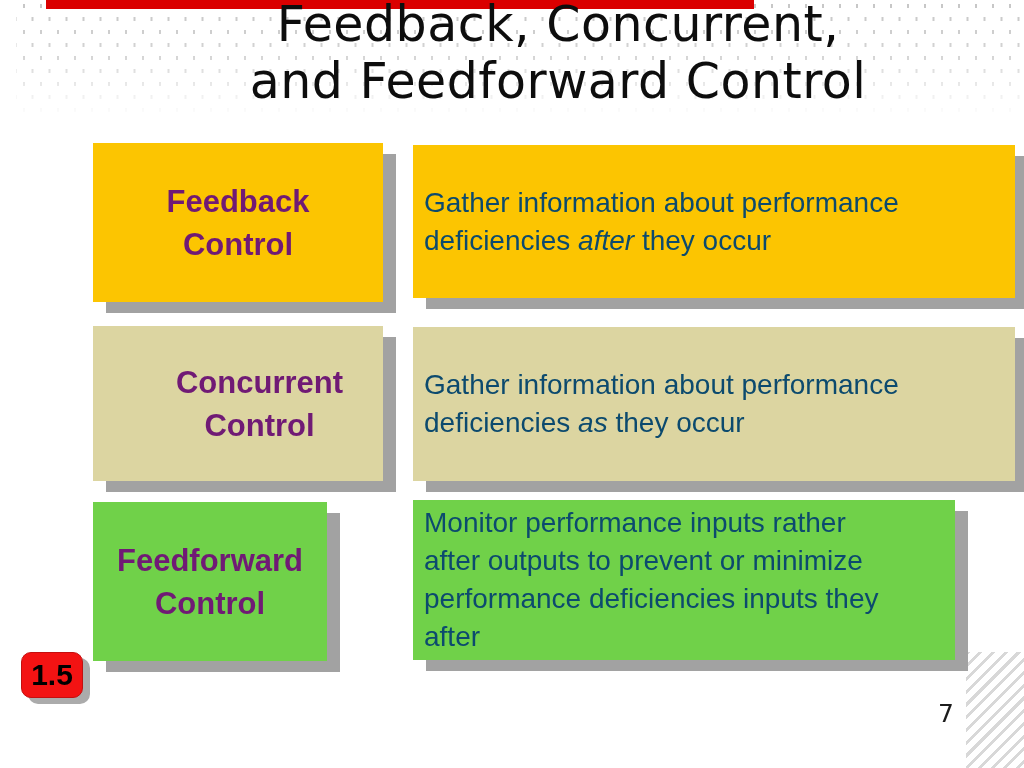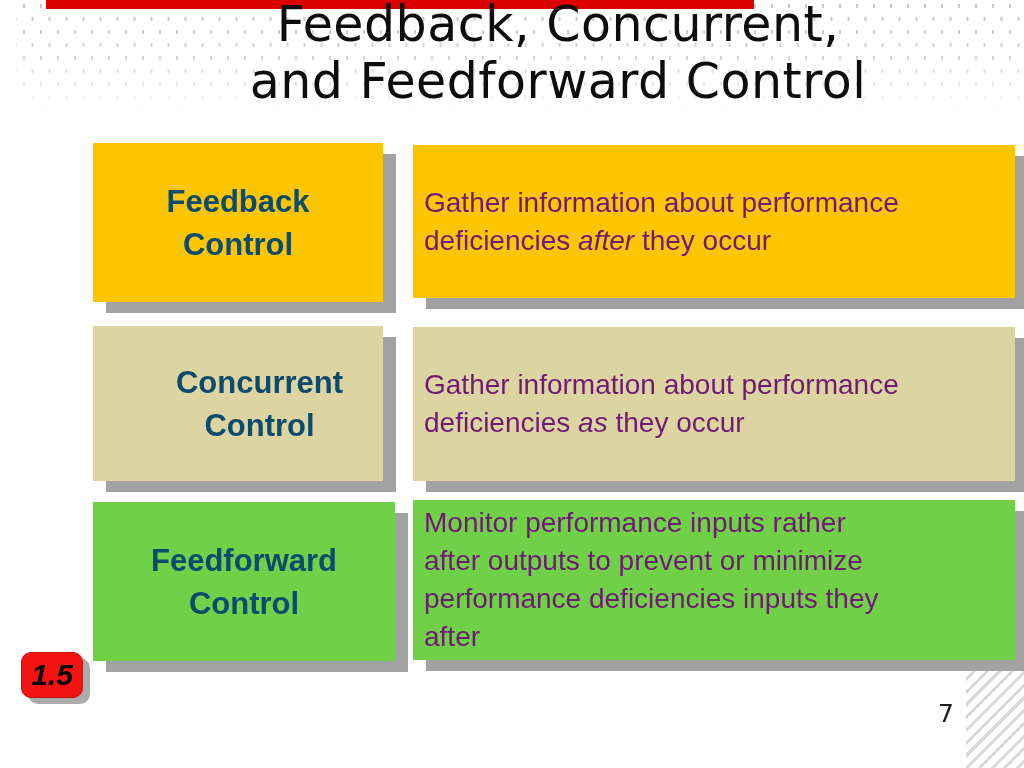--- a/index.html
+++ b/index.html
@@ -31,41 +31,41 @@
 
   .title{
     position:absolute;left:60px;top:-4px;width:964px;text-align:center;
     font-family:"DejaVu Sans",sans-serif;font-size:49px;line-height:57px;
     letter-spacing:0.5px;color:#0d0d0d;
   }
 
   .box{position:absolute;box-shadow:13px 11px 0 #a2a2a2;box-sizing:border-box;}
   .label-box{
     display:flex;flex-direction:column;align-items:center;justify-content:center;
-    font-weight:bold;font-size:31px;line-height:43px;color:#0c4a6e;text-align:center;
+    font-weight:bold;font-size:31px;line-height:43px;color:#701a75;text-align:center;
   }
   .desc-box{
     display:flex;flex-direction:column;justify-content:center;
-    font-size:28px;line-height:38px;color:#701a75;padding:0 16px 0 11px;
+    font-size:28px;line-height:38px;color:#0c4a6e;padding:0 16px 0 11px;
   }
   .desc-box i{font-style:italic;}
 
   .r1l{left:77px;top:143px;width:290px;height:159px;}
   .r1r{left:397px;top:145px;width:602px;height:153px;}
   .r2l{left:77px;top:326px;width:290px;height:155px;}
   .r2r{left:397px;top:327px;width:602px;height:154px;}
-  .r3l{left:77px;top:502px;width:302px;height:159px;}
-  .r3r{left:397px;top:500px;width:602px;height:160px;}
+  .r3l{left:77px;top:502px;width:234px;height:159px;}
+  .r3r{left:397px;top:500px;width:542px;height:160px;}
 
   .badge{
     position:absolute;left:5px;top:652px;width:62px;height:46px;
     border-radius:10px;border:1px solid #c40f0f;
     box-shadow:7px 6px 0 #ababab;
     display:flex;align-items:center;justify-content:center;
-    font-weight:bold;font-size:30px;color:#000;box-sizing:border-box;font-style:italic;
+    font-weight:bold;font-size:30px;color:#000;box-sizing:border-box;
   }
   .pageno{
     position:absolute;left:916px;top:699px;width:28px;text-align:center;
     font-family:"DejaVu Sans",sans-serif;font-size:25px;color:#1c1c1c;
   }
 </style>
 </head>
 <body>
 
 <div class="slide">

